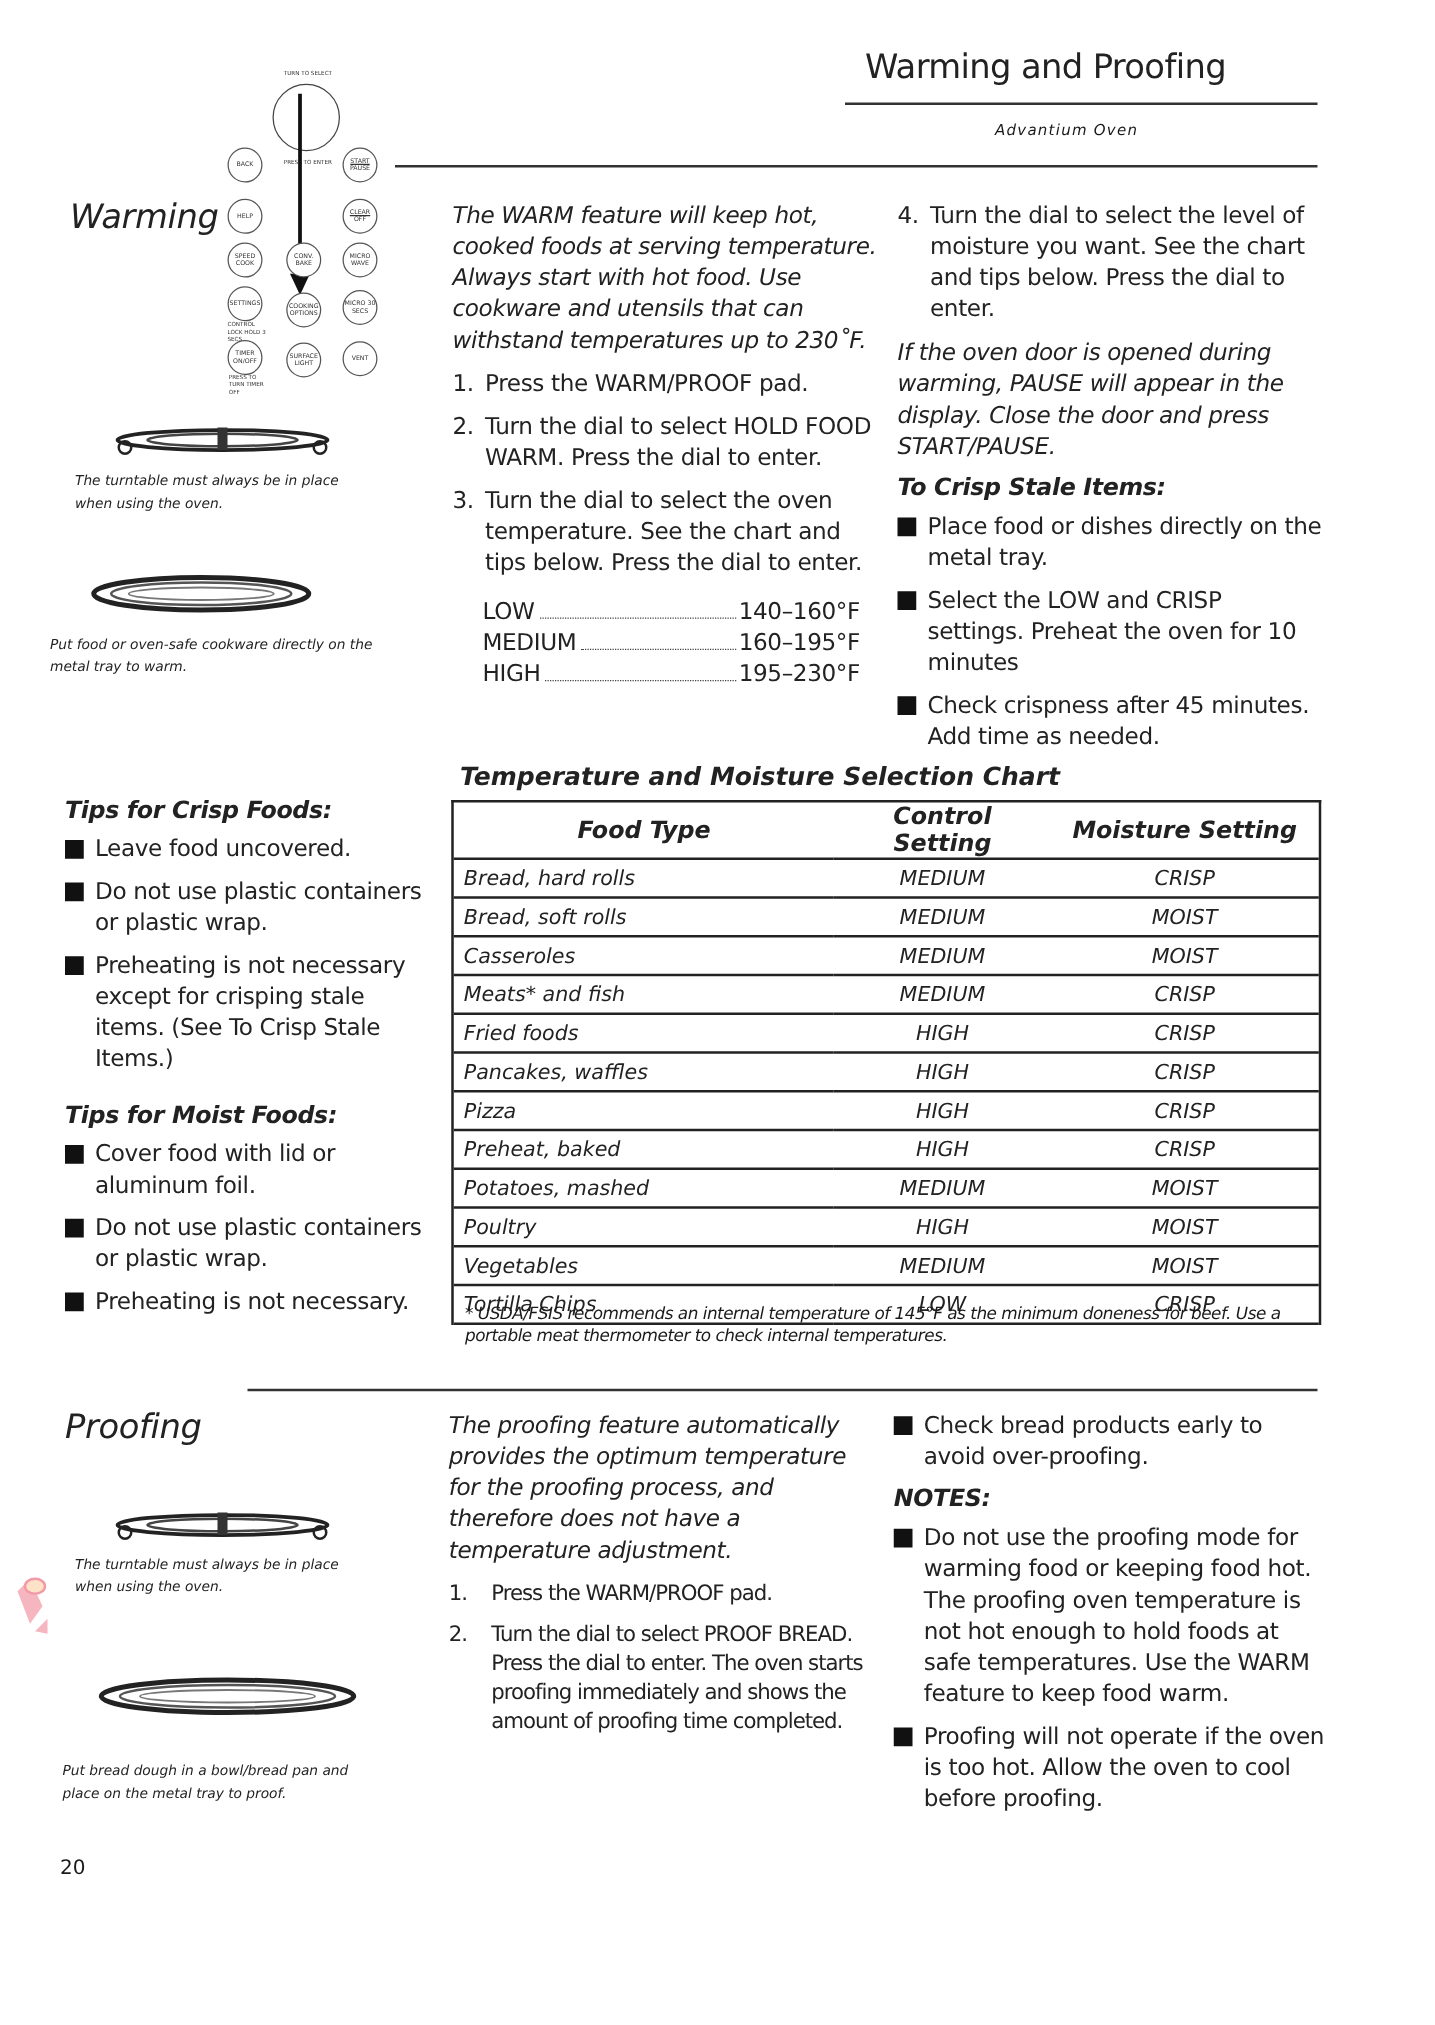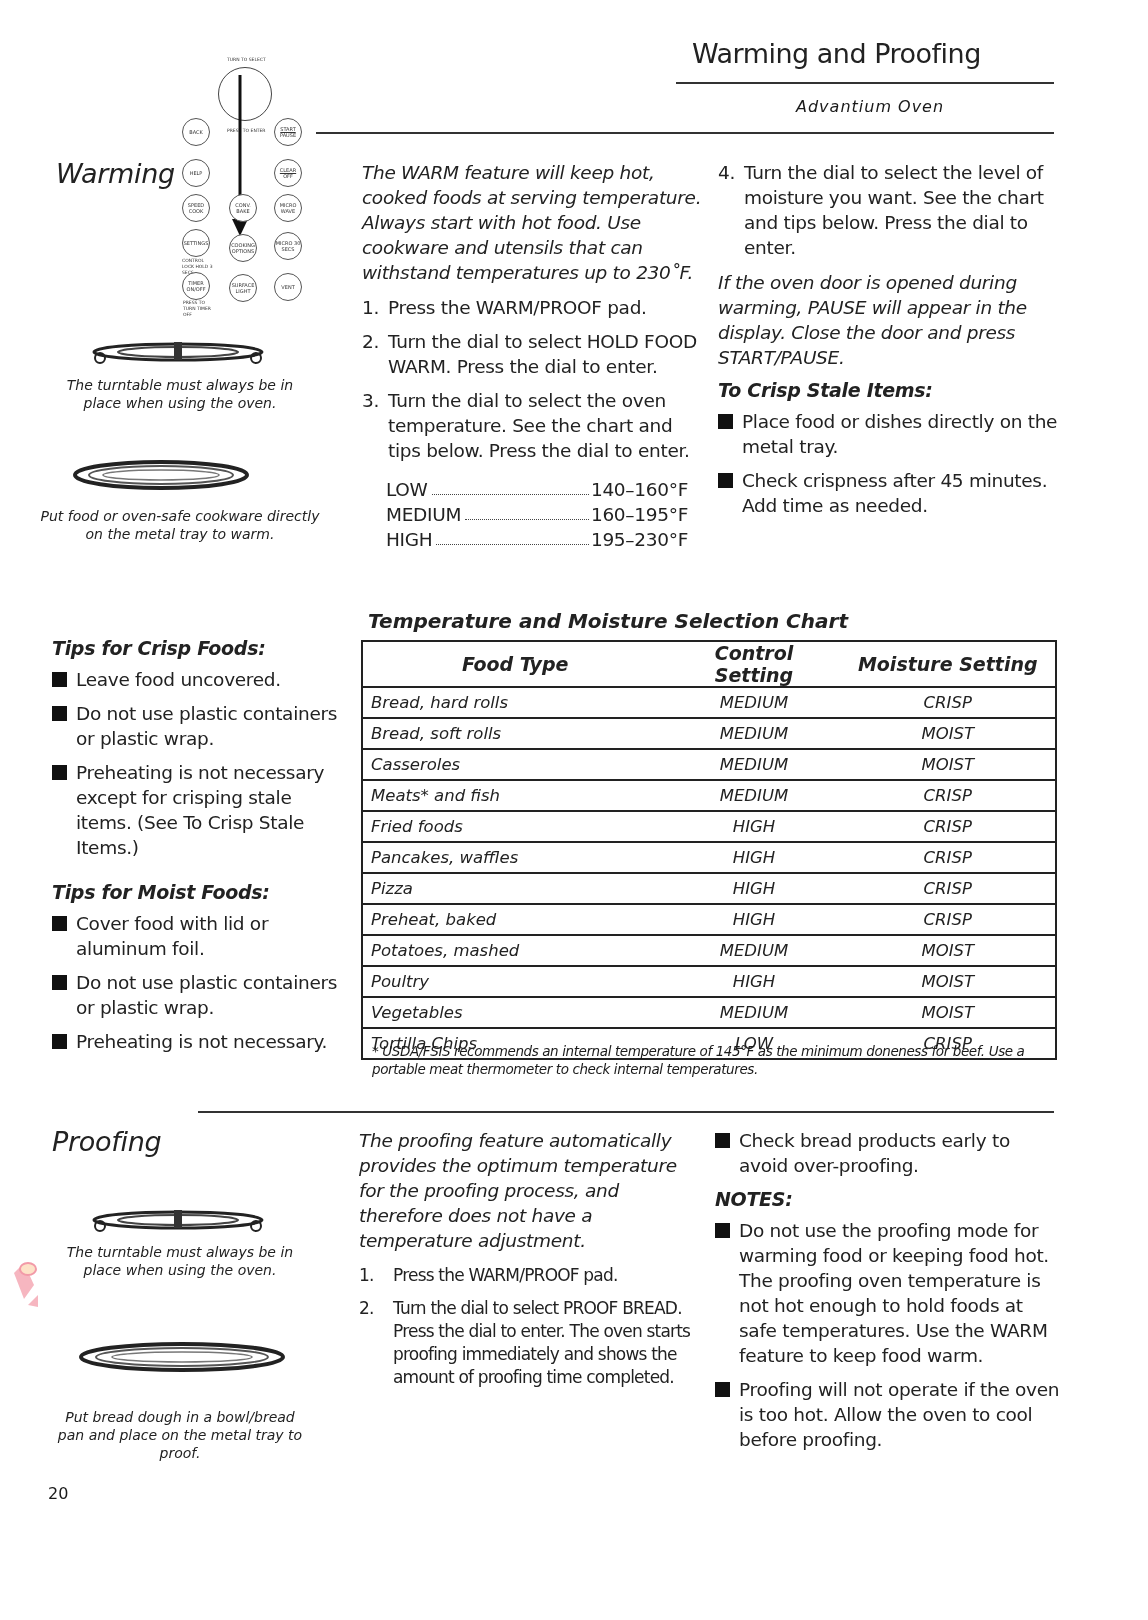--- a/index.html
+++ b/index.html
@@ -2,24 +2,24 @@
 <html><head>
 <meta charset="utf-8">
 <style>
   html, body { margin: 0; padding: 0; background: #ffffff; }
   body { width: 1148px; height: 1620px; position: relative; overflow: hidden;
          font-family: "DejaVu Sans", sans-serif; color: #1a1a1a; }
   .abs { position: absolute; }
   .it { font-style: italic; }
   .page-title { left: 692px; top: 38px; font-size: 27px; letter-spacing: -0.5px; color: #222; }
   .hr { position: absolute; height: 2px; background: #333; }
-  .subtitle { left: 796px; top: 97px; font-size: 16px; font-style: italic; letter-spacing: 1px; }
+  .subtitle { left: 796px; top: 97px; font-size: 12px; font-style: italic; letter-spacing: 1px; }
   .section-title { font-size: 27px; font-style: italic; color: #222; letter-spacing: -0.3px; }
   .body-text { font-size: 18.5px; line-height: 25px; color: #222; letter-spacing: -0.3px; }
-  .cap { font-size: 14px; font-style: italic; line-height: 18px; text-align: center; color: #222; }
+  .cap { font-size: 11px; font-style: italic; line-height: 18px; text-align: left; color: #222; }
   .step { display: flex; margin-bottom: 9px; }
   .step .num { width: 26px; flex: none; }
   .bullet { display: flex; margin-bottom: 9px; }
   .bullet .sq { flex: none; width: 15px; height: 15px; background: #111; margin: 5px 9px 0 0; }
   .h-ital { font-size: 19px; font-style: italic; font-weight: bold; margin-bottom: 6px; color: #222; }
   .temp-row { display: flex; font-size: 18.5px; line-height: 25px; }
   .temp-row .lbl { flex: none; }
   .temp-row .dots { flex: 1; border-bottom: 1.5px dotted #444; margin: 0 2px 7px 4px; }
   table.chart { border-collapse: collapse; width: 100%; }
   table.chart td, table.chart th { border-bottom: 2px solid #222; height: 29px; padding: 0 8px;
@@ -131,20 +131,24 @@
       <span>Turn the dial to select the level of moisture you want. See the chart and tips below. Press the dial to enter.</span>
     </div>
   <div class="it" style="margin-bottom:8px;">If the oven door is opened during warming, PAUSE will appear in the display. Close the door and press START/PAUSE.</div>
   <div class="h-ital">To Crisp Stale Items:</div>
   <div class="bullet">
       <span class="sq"></span>
       <span>Place food or dishes directly on the metal tray.</span>
     </div>
   <div class="bullet">
       <span class="sq"></span>
+      <span>Select the LOW and CRISP settings. Preheat the oven for 10 minutes</span>
+    </div>
+  <div class="bullet">
+      <span class="sq"></span>
       <span>Check crispness after 45 minutes. Add time as needed.</span>
     </div>
 </div>
 
 <div class="abs body-text" style="left:52px; top:636px; width:290px;">
   <div class="h-ital">Tips for Crisp Foods:</div>
   <div class="bullet">
       <span class="sq"></span>
       <span>Leave food uncovered.</span>
     </div>

